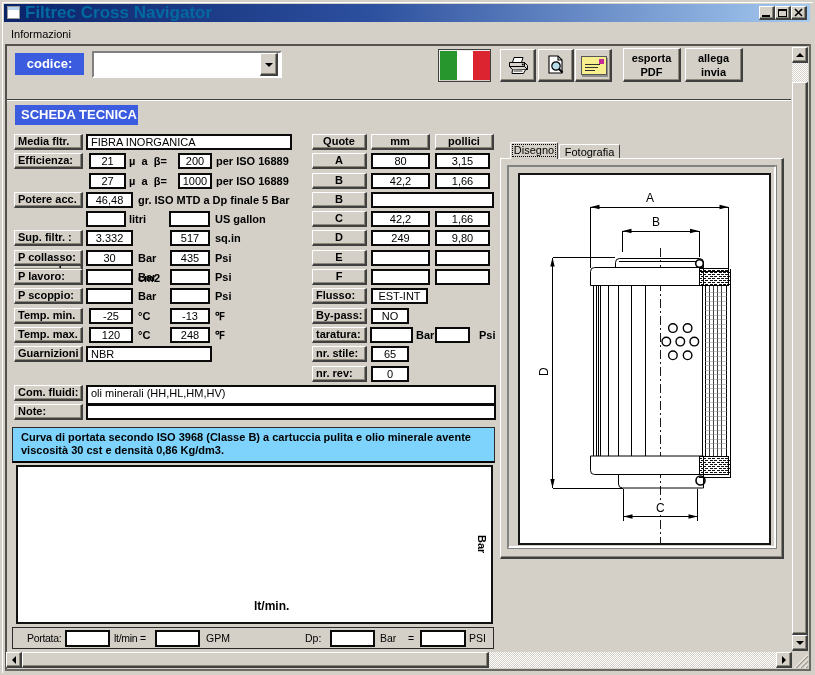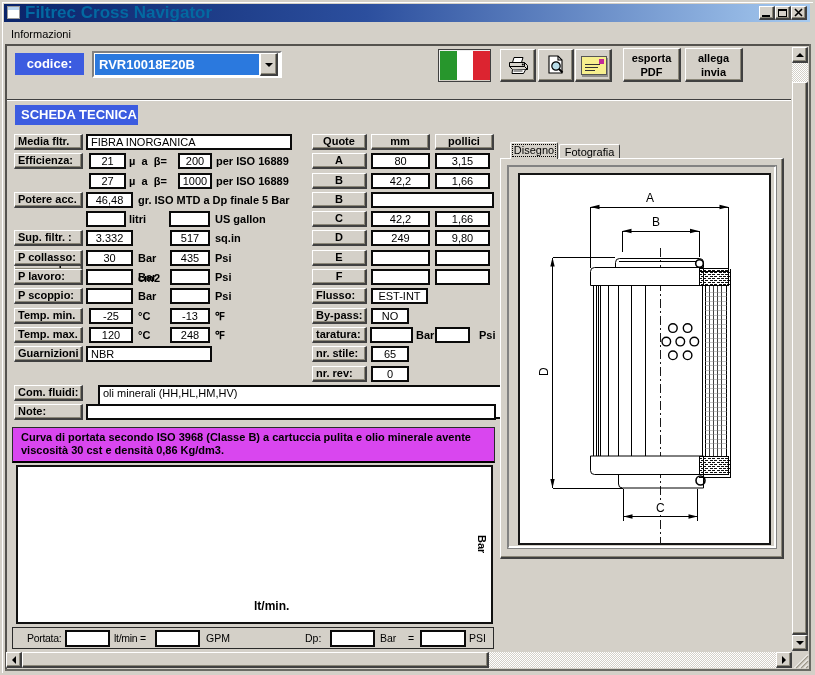--- a/index.html
+++ b/index.html
@@ -31,21 +31,20 @@
 <svg class="abs" style="left:794px;top:8px;" width="10" height="9">
     <path d="M1,1 L8,8 M8,1 L1,8" stroke="#000" stroke-width="1.6"></path>
   </svg>
 <div class="abs" style="left:11px;top:27px;font-size:11px;line-height:14px;">Informazioni</div>
 <div class="abs" style="left:5px;top:44px;width:805px;height:2px;background:#54524e;"></div>
 <div class="abs" style="left:5px;top:44px;width:2px;height:626px;background:#54524e;"></div>
 <div class="abs" style="left:809px;top:44px;width:2px;height:627px;background:#6a6a64;"></div>
 <div class="abs" style="left:5px;top:669px;width:806px;height:2px;background:#6a6a64;"></div>
 <div class="blab" style="left:15px;top:53px;width:69px;height:22px;font-size:13px;line-height:22px;text-align:center;">codice:</div>
 <div class="abs" style="left:92px;top:51px;width:190px;height:27px;border-top:2px solid #808080;border-left:2px solid #808080;border-right:2px solid #fff;border-bottom:2px solid #fff;background:#fff;">
-    <div class="abs" style="left:1px;top:1px;width:164px;height:21px;background:#2b79de;color:#fff;font-weight:bold;font-size:13px;line-height:21px;padding-left:4px;">RVR10018E20B</div>
     <div class="btn3" style="left:166px;top:0px;width:18px;height:23px;"></div>
     <div class="abs" style="left:171px;top:10px;width:0;height:0;border-left:4px solid transparent;border-right:4px solid transparent;border-top:4px solid #000;"></div>
   </div>
 <div class="abs" style="left:438px;top:49px;width:53px;height:33px;border:1px solid #404040;box-shadow:inset 1px 1px 0 #eee;">
     <div class="abs" style="left:1px;top:1px;width:17px;height:29px;background:#27962c;"></div>
     <div class="abs" style="left:18px;top:1px;width:16px;height:29px;background:#fff;"></div>
     <div class="abs" style="left:34px;top:1px;width:17px;height:29px;background:#dc2430;"></div>
   </div>
 <div class="tbtn" style="left:500px;top:49px;width:36px;height:33px;"></div>
 <div class="tbtn" style="left:538px;top:49px;width:36px;height:33px;"></div>
@@ -122,21 +121,21 @@
 <div class="unit" style="left:215px;top:288px;">Psi</div>
 <div class="fld" style="left:89px;top:308px;width:44px;height:16px;">-25</div>
 <div class="unit" style="left:138px;top:308px;">°C</div>
 <div class="fld" style="left:170px;top:308px;width:40px;height:16px;">-13</div>
 <div class="unit" style="left:215px;top:308px;">℉</div>
 <div class="fld" style="left:89px;top:327px;width:44px;height:16px;">120</div>
 <div class="unit" style="left:138px;top:327px;">°C</div>
 <div class="fld" style="left:170px;top:327px;width:40px;height:16px;">248</div>
 <div class="unit" style="left:215px;top:327px;">℉</div>
 <div class="fld fldl" style="left:86px;top:346px;width:126px;height:16px;">NBR</div>
-<div class="fld fldl" style="left:86px;top:385px;width:410px;height:34px;margin-left:12px;">oli minerali (HH,HL,HM,HV)</div>
+<div class="fld fldl" style="left:86px;top:385px;width:410px;height:20px;">oli minerali (HH,HL,HM,HV)</div>
 <div class="fld fldl" style="left:86px;top:404px;width:410px;height:16px;"></div>
 <div class="mbtn" style="left:312px;top:134px;width:55px;">Quote</div>
 <div class="mbtn" style="left:312px;top:153px;width:55px;">A</div>
 <div class="mbtn" style="left:312px;top:173px;width:55px;">B</div>
 <div class="mbtn" style="left:312px;top:192px;width:55px;">B</div>
 <div class="mbtn" style="left:312px;top:211px;width:55px;">C</div>
 <div class="mbtn" style="left:312px;top:230px;width:55px;">D</div>
 <div class="mbtn" style="left:312px;top:250px;width:55px;">E</div>
 <div class="mbtn" style="left:312px;top:269px;width:55px;">F</div>
 <div class="mbtn mbtnl" style="left:312px;top:288px;width:55px;">Flusso:</div>
@@ -160,21 +159,21 @@
 <div class="fld" style="left:435px;top:269px;width:55px;height:16px;"></div>
 <div class="fld" style="left:371px;top:192px;width:123px;height:16px;"></div>
 <div class="fld" style="left:371px;top:288px;width:57px;height:16px;">EST-INT</div>
 <div class="fld" style="left:371px;top:308px;width:38px;height:16px;">NO</div>
 <div class="fld" style="left:370px;top:327px;width:43px;height:16px;"></div>
 <div class="unit" style="left:416px;top:327px;">Bar</div>
 <div class="fld" style="left:435px;top:327px;width:35px;height:16px;"></div>
 <div class="unit" style="left:479px;top:327px;">Psi</div>
 <div class="fld" style="left:371px;top:346px;width:38px;height:16px;">65</div>
 <div class="fld" style="left:371px;top:366px;width:38px;height:16px;">0</div>
-<div class="abs" style="left:12px;top:427px;width:483px;height:36px;background:#d946ef;border:1px solid #2a2a2a;border-bottom:2px solid #000;font-weight:bold;font-size:11px;line-height:13px;padding:3px 0 0 8px;">Curva di portata secondo ISO 3968 (Classe B) a cartuccia pulita e olio minerale avente<br>viscosità 30 cst e densità 0,86 Kg/dm3.</div>
+<div class="abs" style="left:12px;top:427px;width:483px;height:36px;background:#7dd3fc;border:1px solid #2a2a2a;border-bottom:2px solid #000;font-weight:bold;font-size:11px;line-height:13px;padding:3px 0 0 8px;">Curva di portata secondo ISO 3968 (Classe B) a cartuccia pulita e olio minerale avente<br>viscosità 30 cst e densità 0,86 Kg/dm3.</div>
 <div class="abs" style="left:16px;top:465px;width:477px;height:159px;background:#fff;border:2px solid #111;"></div>
 <div class="abs" style="left:476px;top:535px;font-weight:bold;font-size:11px;writing-mode:vertical-rl;">Bar</div>
 <div class="abs" style="left:254px;top:599px;font-weight:bold;font-size:12px;">lt/min.</div>
 <div class="abs" style="left:12px;top:627px;width:482px;height:22px;background:#d4d0c8;border:1px solid #2a2a2a;"></div>
 <div class="abs" style="left:27px;top:632px;font-size:10.5px;letter-spacing:-0.3px;">Portata:</div>
 <div class="fld" style="left:65px;top:630px;width:45px;height:17px;"></div>
 <div class="abs" style="left:114px;top:632px;font-size:10.5px;letter-spacing:-0.3px;">lt/min =</div>
 <div class="fld" style="left:155px;top:630px;width:45px;height:17px;"></div>
 <div class="abs" style="left:206px;top:632px;font-size:10.5px;">GPM</div>
 <div class="abs" style="left:305px;top:632px;font-size:10.5px;">Dp:</div>

